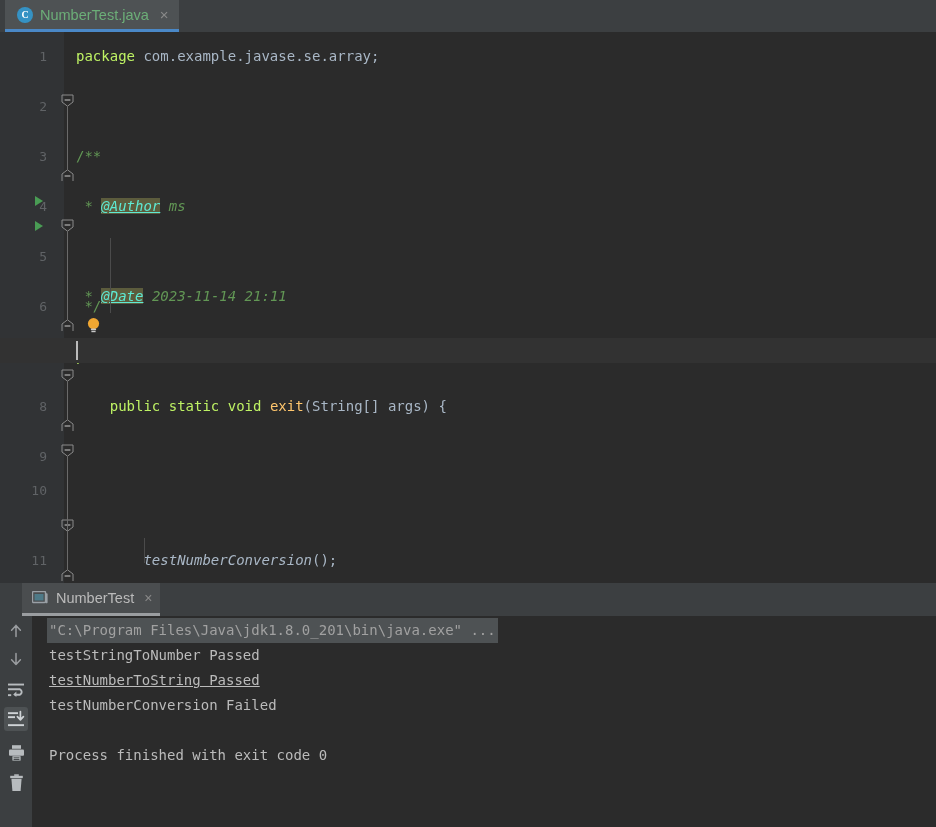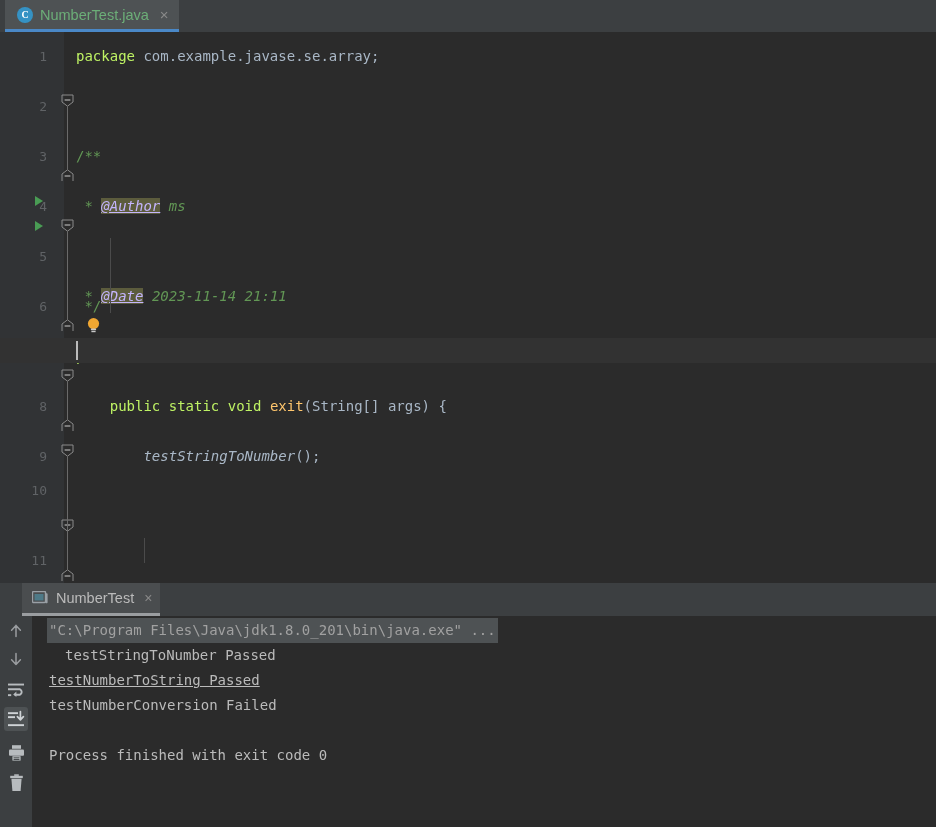--- a/index.html
+++ b/index.html
@@ -106,21 +106,21 @@
   }
 
   
   .kw   { color: #bef264; }
   .cmt  { color: #629755; font-style: italic; }
   .cmtb { color: #629755; }
   .mcall{ color: #a9b7c6; font-style: italic; }
   .mdecl{ color: #ffc66d; }
   .plain{ color: #a9b7c6; }
   .tagh {
-    color: #c4b5fd; font-style: italic;
+    color: #5eead4; font-style: italic;
     background: #5c5c3d; text-decoration: underline;
   }
 
   
   .run-tri {
     position: absolute; left: 35px; top: 8px;
     width: 0; height: 0;
     border-left: 8px solid #499c54;
     border-top: 5px solid transparent;
     border-bottom: 5px solid transparent;
@@ -280,27 +280,27 @@
         <div class="row" style="top: 156px;">
           <div class="lineno" style="top: 156px;">7</div>
           <div class="codetext" style="top: 156px;"><span class="kw">public class </span><span class="plain">NumberTest {</span></div>
         </div>
         <div class="row" style="top: 181px;">
           <div class="lineno" style="top: 181px;">8</div>
           <div class="codetext" style="top: 181px;"><span class="plain">    </span><span class="kw">public static void </span><span class="mdecl">exit</span><span class="plain">(String[] args) {</span></div>
         </div>
         <div class="row" style="top: 206px;">
           <div class="lineno" style="top: 206px;">9</div>
-          <div class="codetext" style="top: 206px;"><span class="plain">        </span><span class="mcall">testStringToNumber</span><span class="plain">();</span></div>
         </div>
         <div class="row" style="top: 231px;">
           <div class="lineno" style="top: 215px;">10</div>
         </div>
         <div class="row" style="top: 260px;">
           <div class="lineno" style="top: 256px;">11</div>
+          <div class="codetext" style="top: 256px;"><span class="plain">        </span><span class="mcall">testNumberConversion</span><span class="plain">();</span></div>
         </div>
         <div class="row" style="top: 281px;"></div>
         <div class="row current" style="top: 306px;"></div>
         <div class="row" style="top: 331px;"></div>
         <div class="row" style="top: 356px;"></div>
         <div class="row" style="top: 381px;"></div>
         <div class="row" style="top: 406px;"></div>
         <div class="row" style="top: 431px;"></div>
         <div class="row" style="top: 456px;"></div>
         <div class="row" style="top: 481px;"></div>
@@ -438,21 +438,21 @@
           <rect x="3.2" y="1.8" width="12.6" height="2.3" fill="#b7bbbe"></rect>
           <rect x="7.2" y="0.3" width="4.6" height="1.6" fill="#b7bbbe"></rect>
           <path d="M4.4 4.8 H14.6 L13.6 17 H5.4 Z" fill="#b7bbbe"></path>
         </svg>
       </div>
     </div>
 
     <div class="console-body">
       <div id="console-lines">
           <div class="cline cmd" style="top: 2px;">"C:\Program Files\Java\jdk1.8.0_201\bin\java.exe" ...</div>
-          <div class="cline" style="top: 27px; margin-left: 16px;">testStringToNumber Passed</div>
+          <div class="cline" style="top: 27px;">testStringToNumber Passed</div>
           <div class="cline" style="top: 52px; text-decoration: underline;">testNumberToString Passed</div>
           <div class="cline" style="top: 77px;">testNumberConversion Failed</div>
           <div class="cline" style="top: 127px;">Process finished with exit code 0</div>
         </div>
     </div>
   </div>
 
   <div class="edge-sliver" style="left:0px; top:583px; width:6px; height:18px; background:#3c3f41;"></div>
 
 </div>

